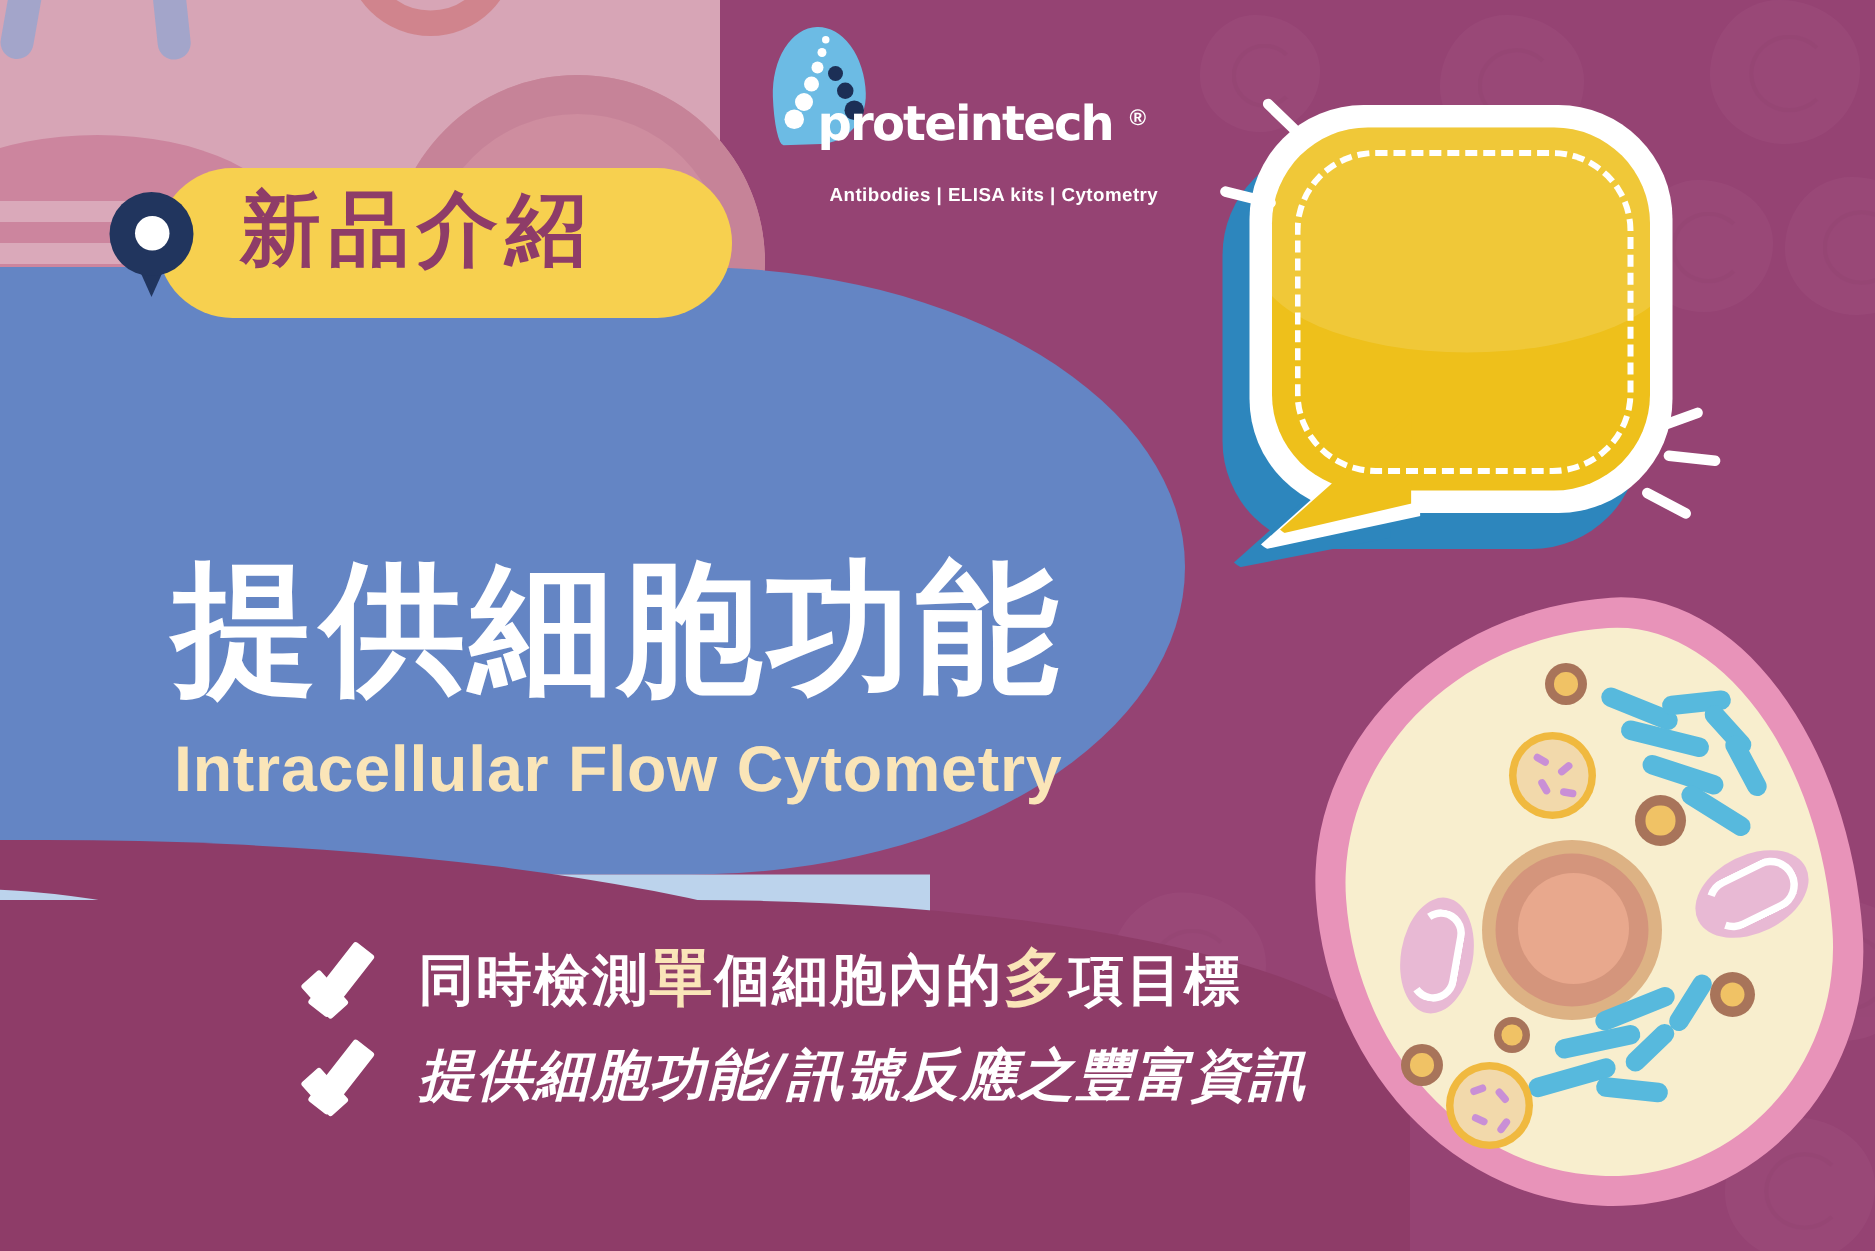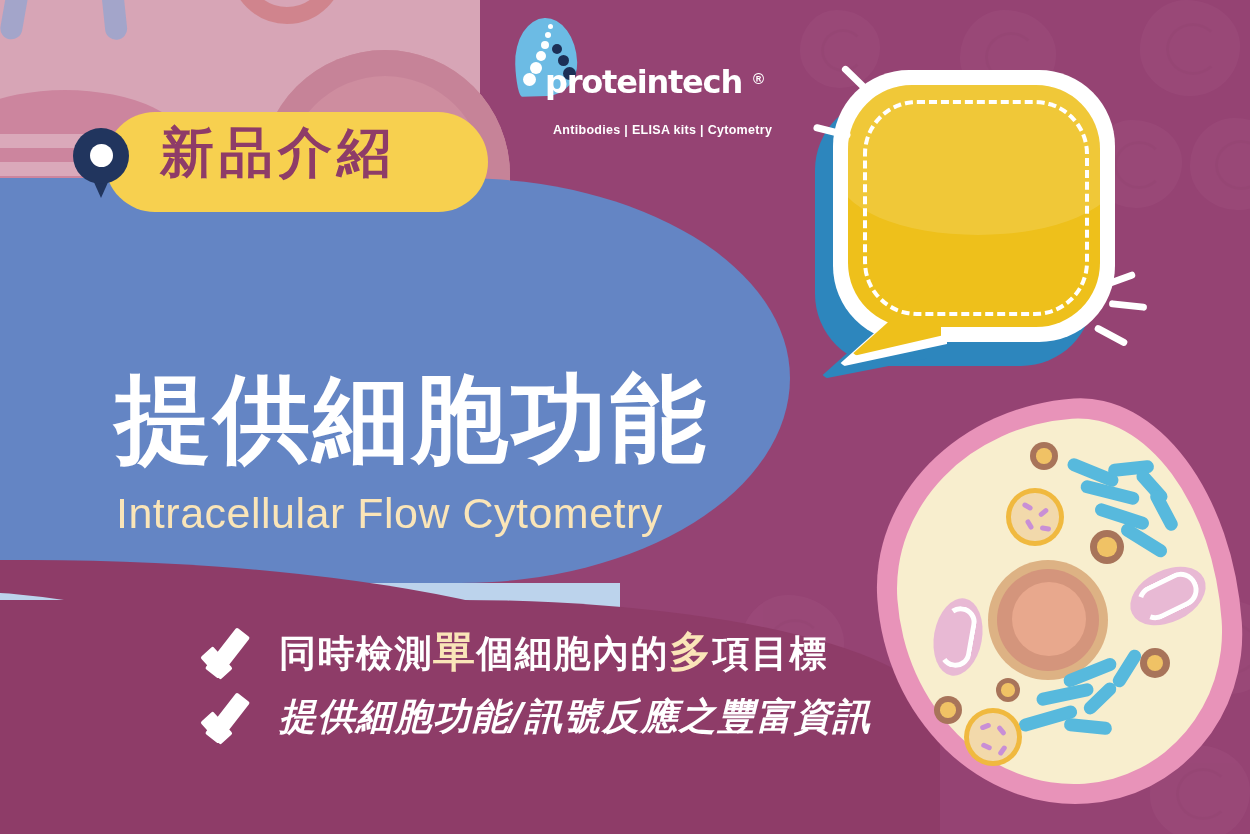--- a/index.html
+++ b/index.html
@@ -164,21 +164,21 @@
     font-family:"DejaVu Sans","Liberation Sans",sans-serif;
   }
   #title-cn2{
     position:absolute;left:115px;top:371px;
     font-size:96px;font-weight:900;color:#ffffff;
     letter-spacing:3px;line-height:1;
     font-family:"DejaVu Sans","Liberation Sans",sans-serif;
   }
   #title-en{
     position:absolute;left:116px;top:492px;
-    font-size:43px;font-weight:400;color:#fae5b8;
+    font-size:43px;font-weight:700;color:#fae5b8;
     letter-spacing:.5px;line-height:1;
     white-space:nowrap;
   }
 
   
   #new-badge{position:absolute;left:815px;top:70px;width:330px;height:320px;}
   #nb-shadow{
     position:absolute;left:0;top:28px;width:278px;height:268px;
     background:#2d86bd;border-radius:72px;
   }

